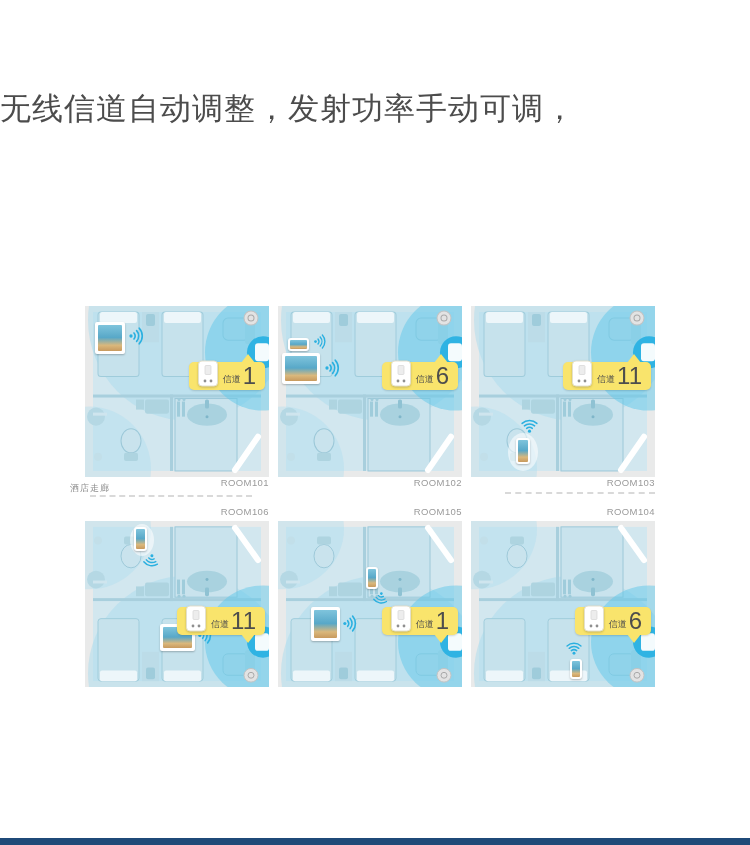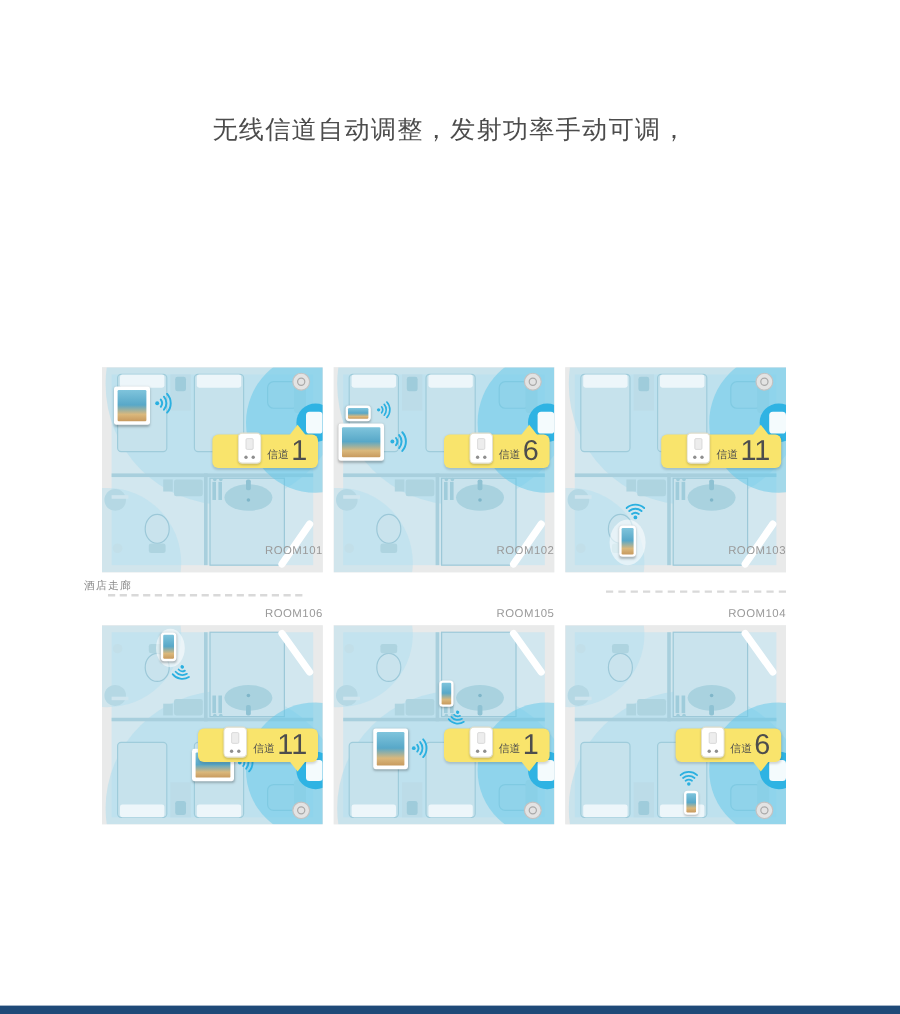--- a/index.html
+++ b/index.html
@@ -1,43 +1,43 @@
 <!DOCTYPE html>
 <html><head>
 <meta charset="utf-8">
 <style>
   html,body{margin:0;padding:0;background:#fff;}
   .page{position:relative;width:750px;height:845px;background:#ffffff;overflow:hidden;
         font-family:"Liberation Sans","DejaVu Sans",sans-serif;}
 
   
-  .title{position:absolute;top:86px;left:0;width:750px;text-align:center;
-         color:#4c4c4c;font-size:21px;line-height:46px;font-weight:400;letter-spacing:1px;}
+  .title{position:absolute;top:86px;left:0;width:750px;text-align:left;
+         color:#4c4c4c;font-size:31px;line-height:46px;font-weight:400;letter-spacing:1px;}
 
   
   .cell{position:absolute;width:184px;overflow:hidden;background:#e9eaea;}
   .row1{top:306px;height:171px;}
   .row2{top:521px;height:166px;}
   .c1{left:85px;} .c2{left:278px;} .c3{left:471px;}
   .room-bg{position:absolute;inset:0;}
   .room-bg svg{display:block;width:100%;height:100%;}
   .room-bg.flip svg{transform:scaleY(-1);}
 
   
   .room-label{position:absolute;width:184px;height:12px;text-align:right;
               color:#9a9a9a;font-size:9.5px;letter-spacing:.4px;line-height:12px;}
-  .lbl-row1{top:454px;} .lbl-row2{top:506px;}
+  .lbl-row1{top:477px;} .lbl-row2{top:506px;}
   .corridor-label{position:absolute;left:70px;top:482px;color:#8a8a8a;font-size:9px;letter-spacing:1px;}
   .dash{position:absolute;border-top:2px dashed #d9d9d9;height:0;}
   .dash-left{left:90px;top:495px;width:162px;}
   .dash-right{left:505px;top:492px;width:150px;}
 
   
   .badge{position:absolute;right:4px;display:flex;align-items:center;
-         background:#f9e46c;border-radius:5px;padding:3px 9px 3px 21px;
+         background:#f9e46c;border-radius:5px;padding:3px 9px 3px 9px;
          box-shadow:0 1px 2px rgba(0,0,0,.15);}
   .row1 .badge{top:56px;} .row2 .badge{top:86px;}
   .badge::after{content:"";position:absolute;right:10px;width:0;height:0;
                 border-left:7px solid transparent;border-right:7px solid transparent;}
   .row1 .badge::after{top:-8px;border-bottom:9px solid #f9e46c;}
   .row2 .badge::after{bottom:-8px;border-top:9px solid #f9e46c;}
   .badge .ap{width:20px;height:27px;margin:-7px 5px -2px 0;filter:drop-shadow(0 1px 1px rgba(0,0,0,.2));}
   .badge .ch-label{font-size:9px;color:#4d4d4d;margin:6px 2px 0 0;}
   .badge .ch-num{font-size:24px;line-height:22px;color:#4d4d4d;}
 

